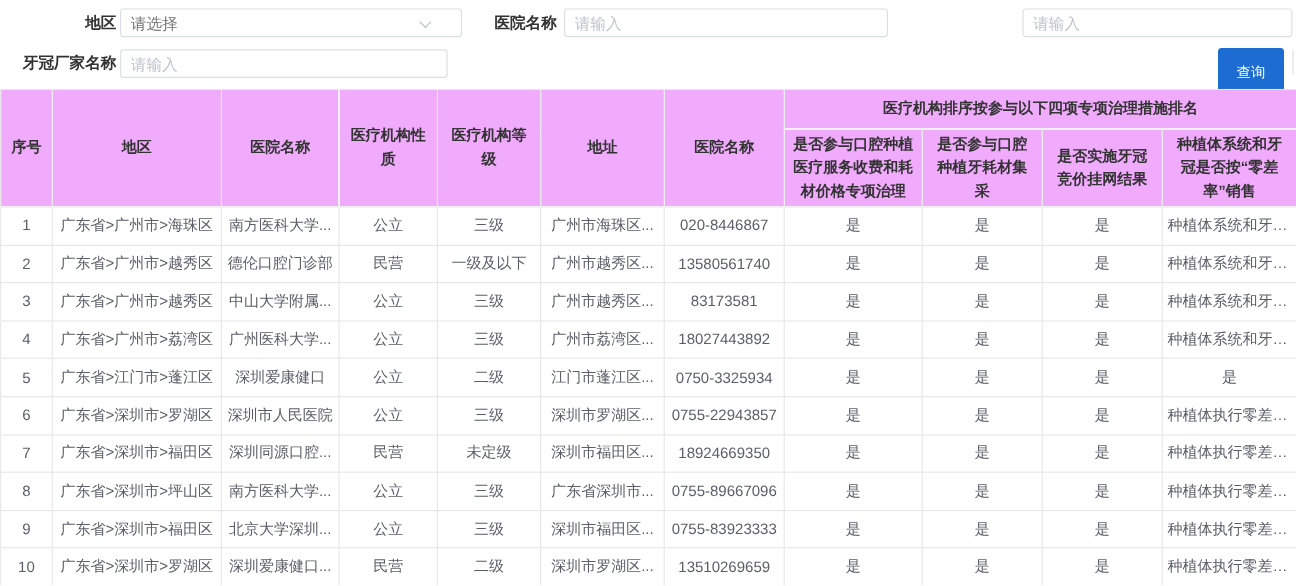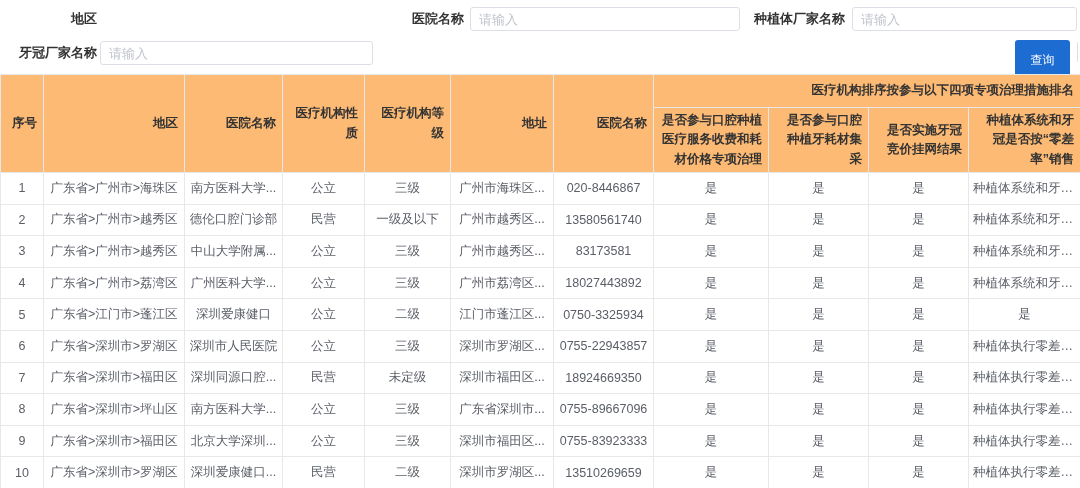--- a/index.html
+++ b/index.html
@@ -58,42 +58,45 @@
     font-size: 12.5px;
   }
   th, td {
     border-right: 1px solid #e8e8e8;
     border-bottom: 1px solid #e8e8e8;
     text-align: center; vertical-align: middle;
     overflow: hidden; white-space: normal;
   }
   table { border-top: 1px solid #e8e8e8; border-left: 1px solid #e8e8e8; }
   thead th {
-    background: #fdba74;
+    background: #f0abfc;
     color: #333; font-weight: 700;
-    padding: 2px 6px; line-height: 1.55; text-align: right;
+    padding: 2px 6px; line-height: 1.55;
   }
   tr.group-row th { height: 33px; }
   tr.sub-row th { height: 65px; }
   tbody td {
     height: 31.6px; color: #5a5e66; background: #fff;
     padding: 0 4px; white-space: nowrap; text-overflow: ellipsis;
   }
 </style>
 </head>
 <body>
 
 <div class="form-area">
 
   <label class="form-label" style="left:40px; top:7px; width:57px;">地区</label>
+  <div class="select-wrap" style="left:100px; top:7px; width:285px; height:24px;">
+    <input class="form-select" readonly="" placeholder="请选择" style="">
+    <span class="chevron"></span>
+  </div>
 
   <label class="form-label" style="left:404px; top:7px; width:60px;">医院名称</label>
   <input class="form-input" style="left: 470px; top: 7px; width: 270px;" placeholder="请输入">
 
-  <label class="form-label" style="left:745px; top:7px; width:100px;">种植体厂家名称</label>
   <input class="form-input" style="left: 852px; top: 7px; width: 225px;" placeholder="请输入">
 
   <label class="form-label" style="left:10px; top:41px; width:87px;">牙冠厂家名称</label>
   <input class="form-input" style="left: 100px; top: 41px; width: 273px;" placeholder="请输入">
 
   <button class="search-btn">查询</button>
   <div class="btn-divider"></div>
 </div>
 
 <div class="table-wrap">

